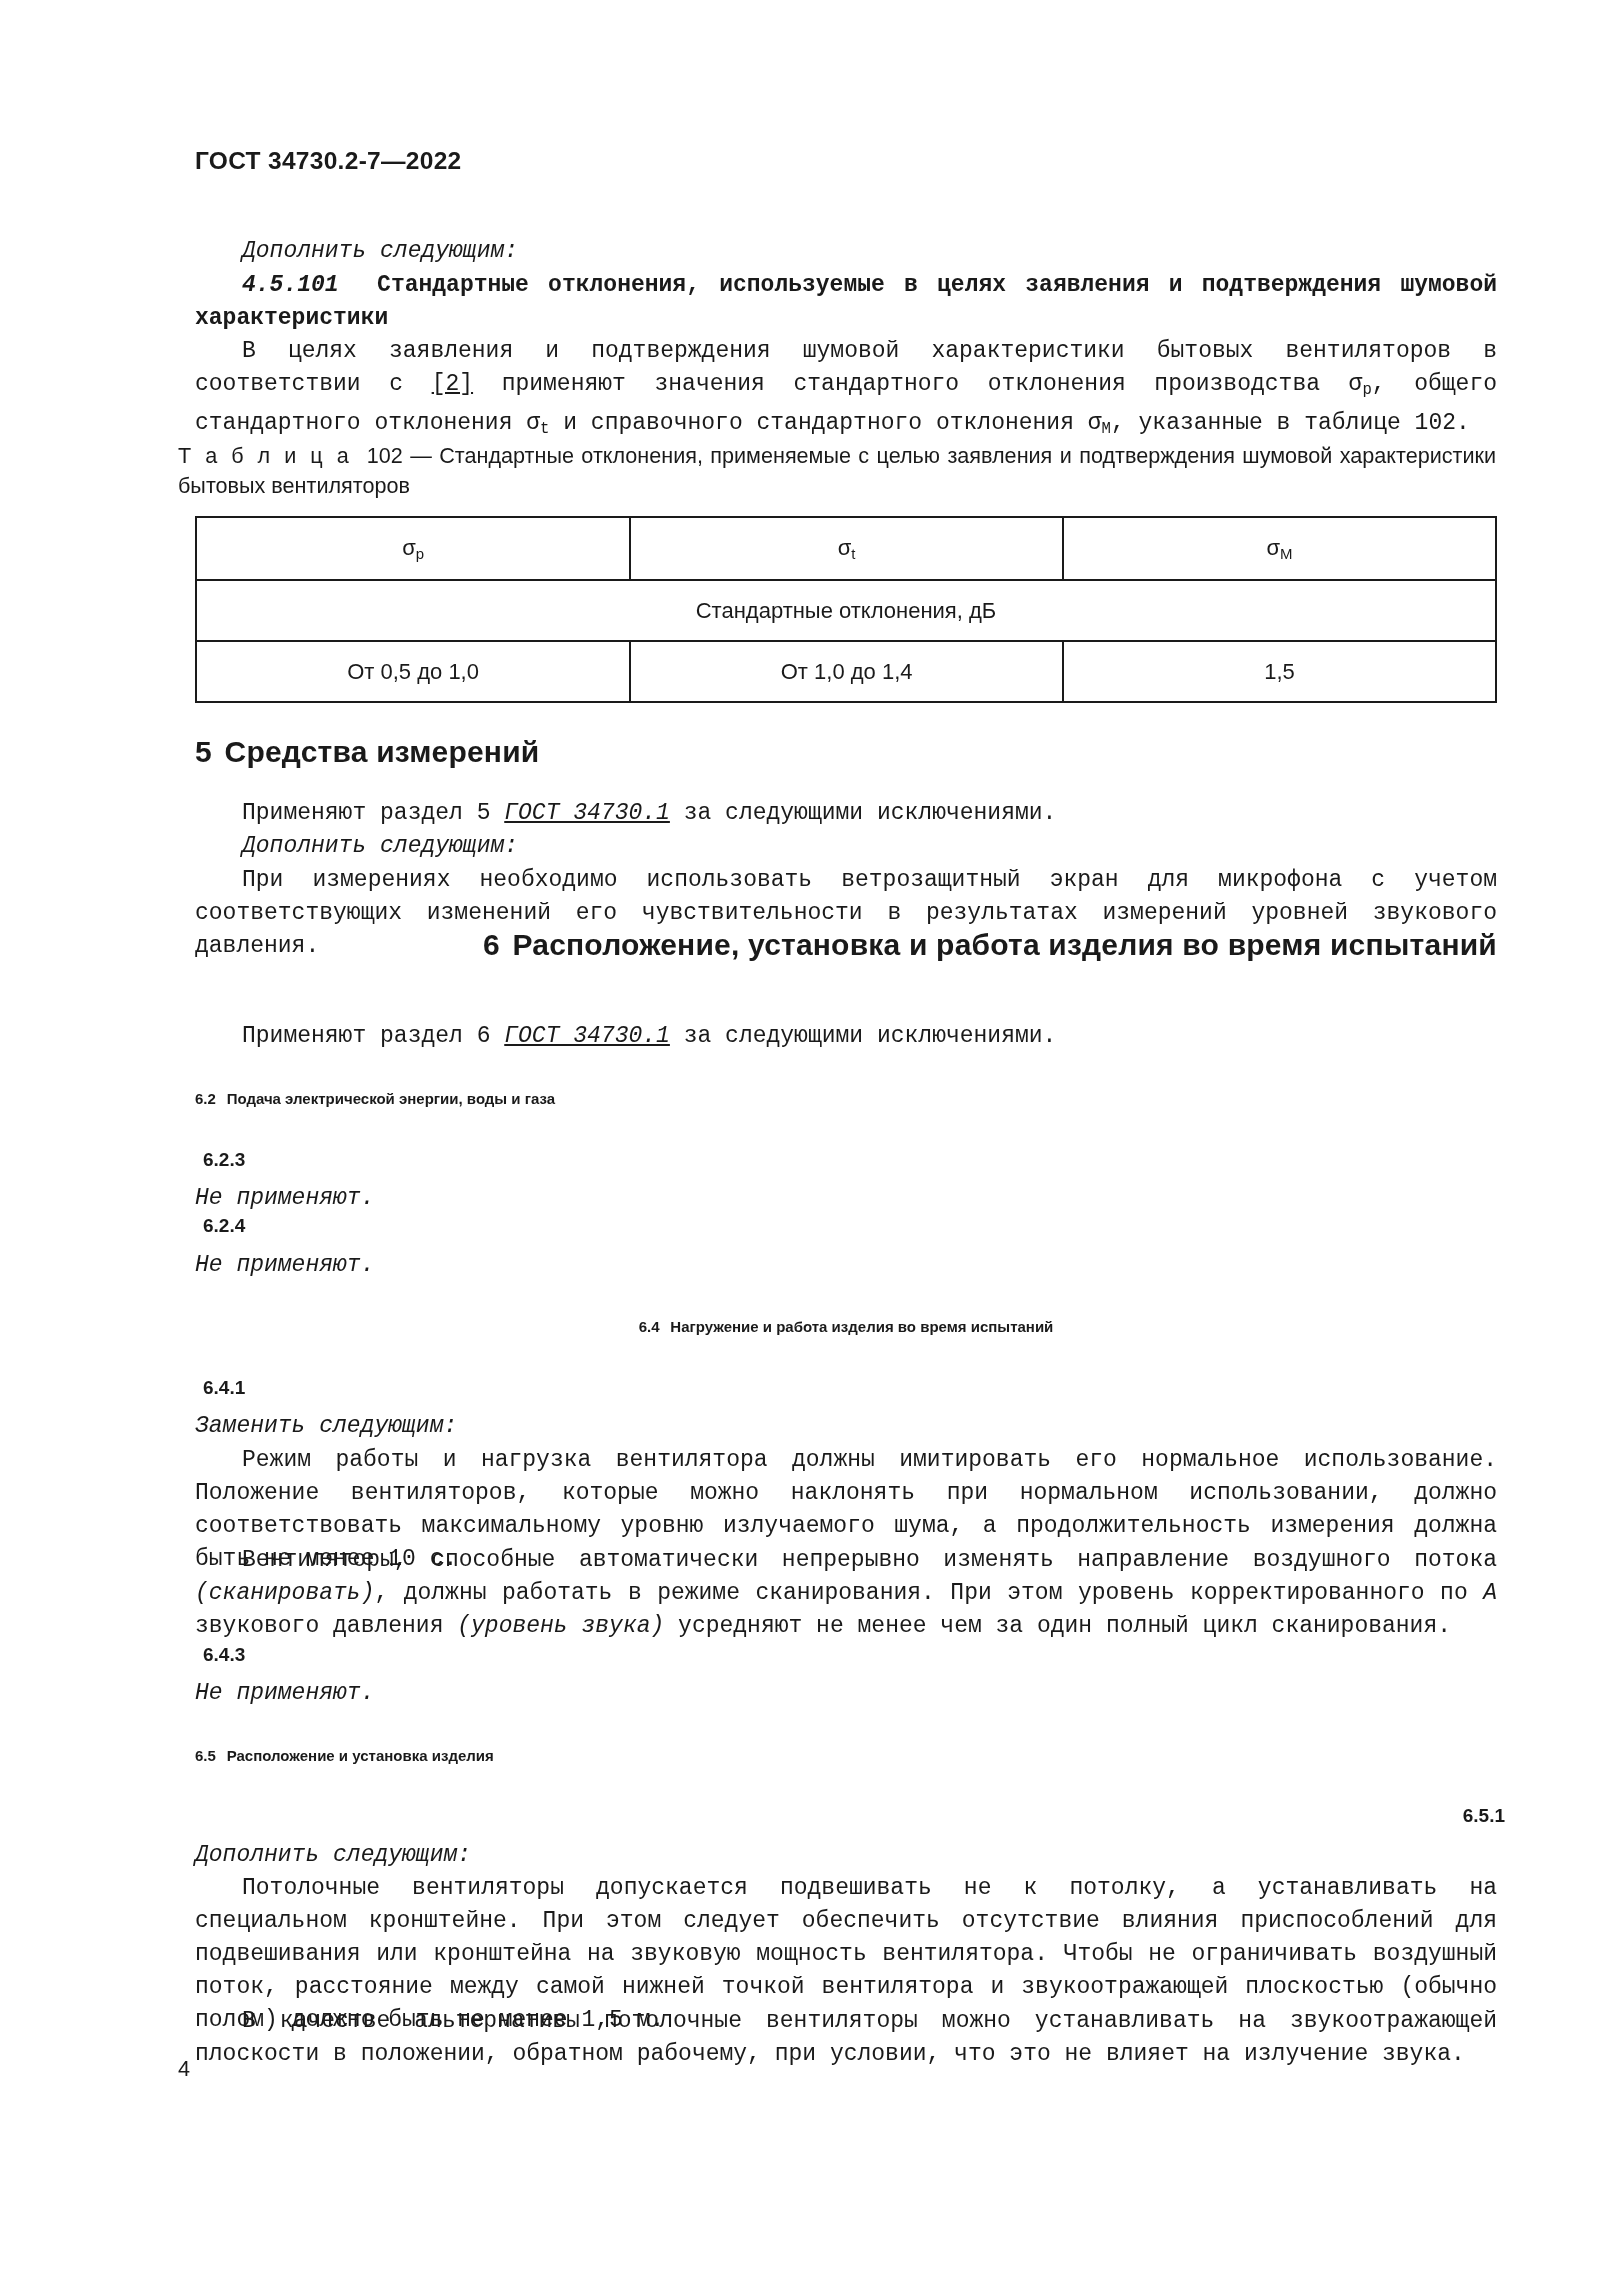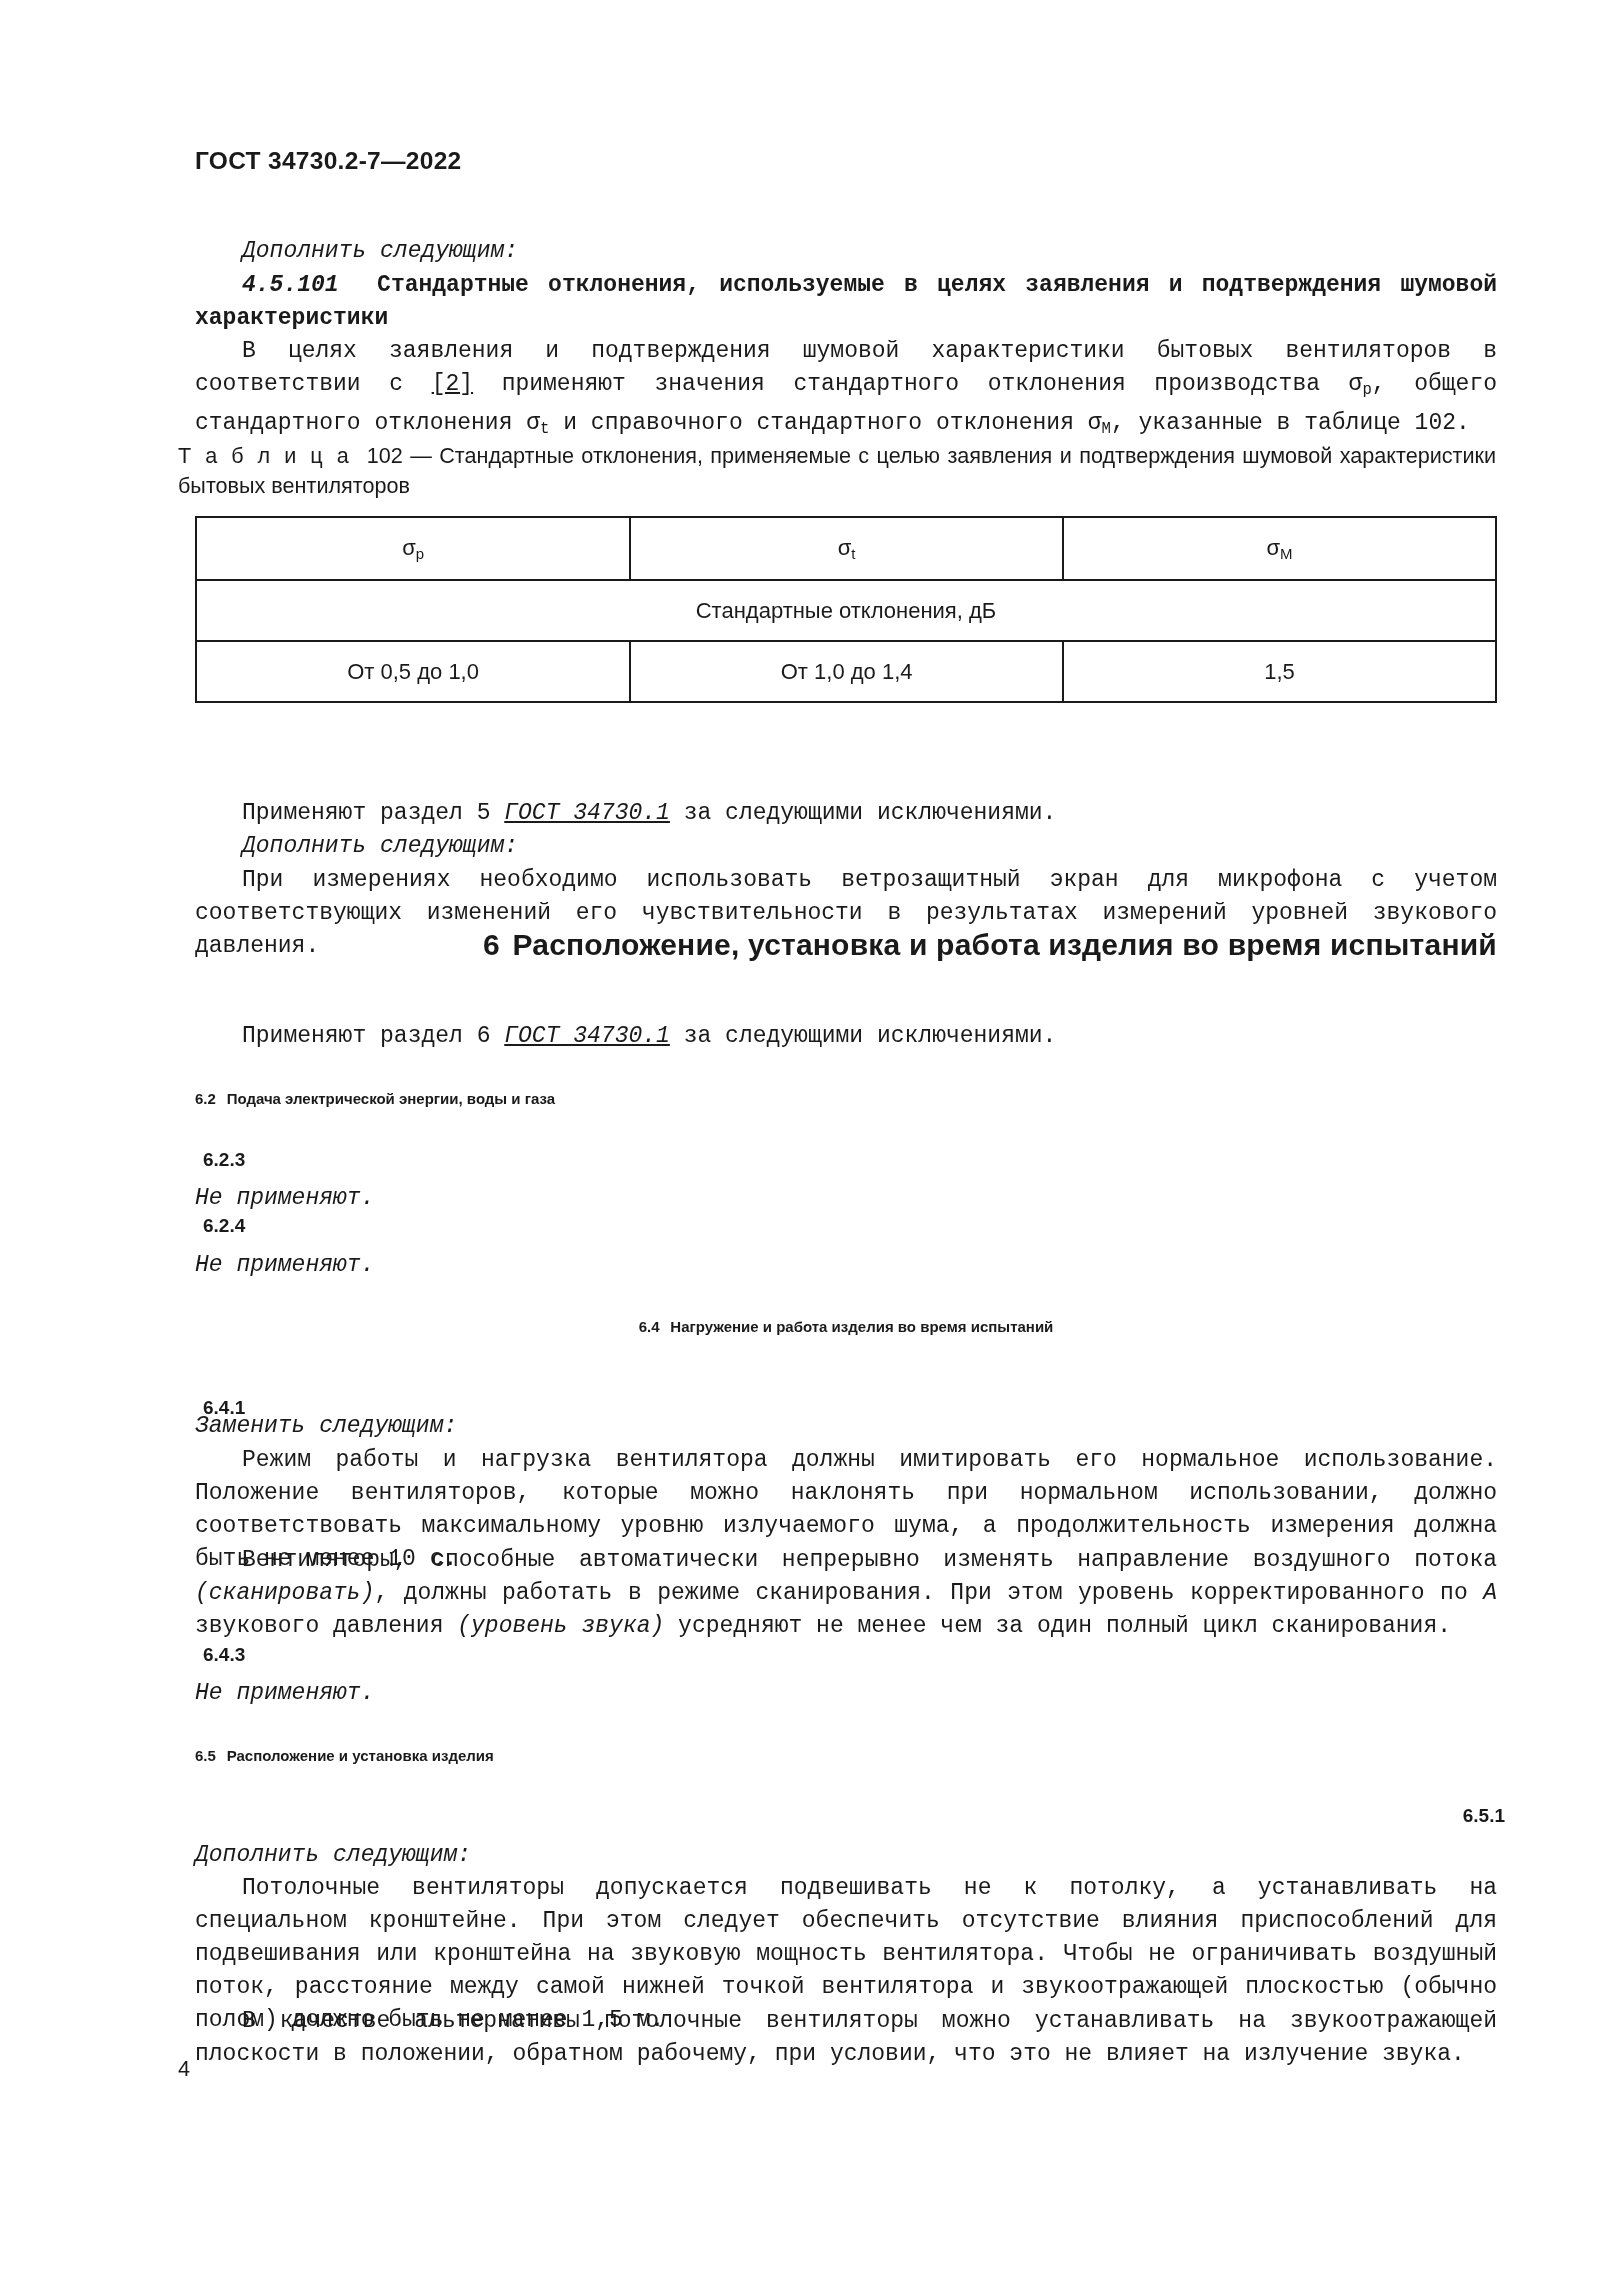--- a/index.html
+++ b/index.html
@@ -175,20 +175,23 @@
       <td class="head-span" colspan="3">Стандартные отклонения, дБ</td>
     </tr>
     <tr>
       <td class="val col-a">От 0,5 до 1,0</td>
       <td class="val col-b">От 1,0 до 1,4</td>
       <td class="val col-c">1,5</td>
     </tr>
   </tbody>
     </table>
 
+  <div class="h1" style="top:735px;">
+    <span class="num">5</span><span>Средства измерений</span>
+  </div>
 
   <div class="body-block indent" style="top:797px;">
     <span>Применяют раздел 5 </span><span class="ref">ГОСТ 34730.1</span><span> за следующими исключениями.</span>
   </div>
 
   <div class="body-block indent" style="top:830px;">
     <span class="ital">Дополнить следующим:</span>
   </div>
 
   <div class="body-block indent" style="top:864px;">При измерениях необходимо использовать ветрозащитный экран для микрофона с учетом соответствующих изменений его чувствительности в результатах измерений уровней звукового давления.</div>
@@ -212,21 +215,21 @@
 
   <div class="h3" style="top:1215px;">6.2.4</div>
   <div class="body-block" style="top:1249px;">
     <span class="ital">Не применяют.</span>
   </div>
 
   <div class="h2" style="top:1318px;text-align:center;">
     <span class="num">6.4</span><span>Нагружение и работа изделия во время испытаний</span>
   </div>
 
-  <div class="h3" style="top:1377px;margin-top:20px;">6.4.1</div>
+  <div class="h3" style="top:1377px;">6.4.1</div>
   <div class="body-block" style="top:1410px;">
     <span class="ital">Заменить следующим:</span>
   </div>
   <div class="body-block indent" style="top:1444px;">Режим работы и нагрузка вентилятора должны имитировать его нормальное использование. Положение вентиляторов, которые можно наклонять при нормальном использовании, должно соответствовать максимальному уровню излучаемого шума, а продолжительность измерения должна быть не менее 10 с.</div>
 
   <div class="body-block indent" style="top:1544px;">
     <span>Вентиляторы, способные автоматически непрерывно изменять направление воздушного потока </span><span class="ital">(сканировать)</span><span>, должны работать в режиме сканирования. При этом уровень корректированного по </span><span class="ital">А</span><span> звукового давления </span><span class="ital">(уровень звука)</span><span> усредняют не менее чем за один полный цикл сканирования.</span>
   </div>
 
   <div class="h3" style="top:1644px;">6.4.3</div>

